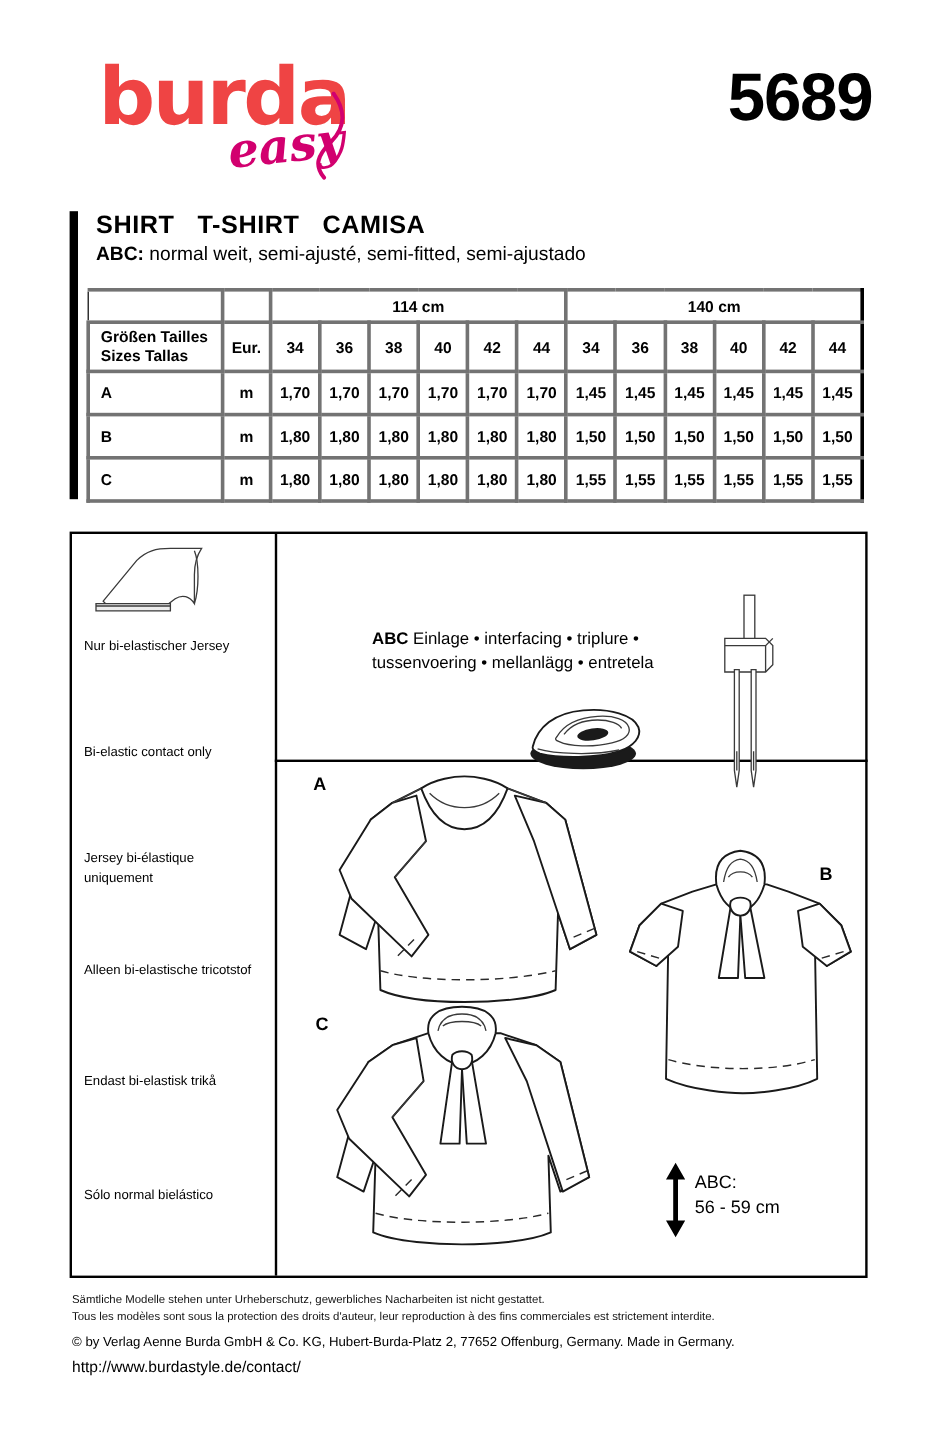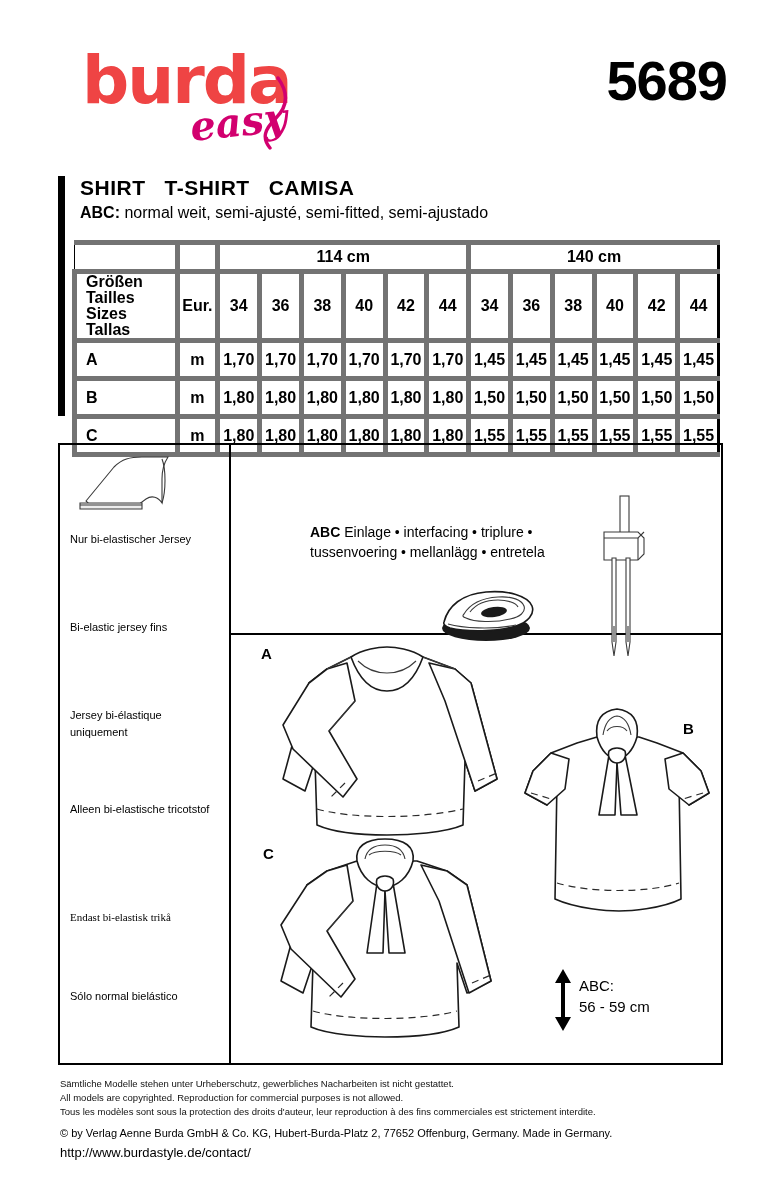--- a/index.html
+++ b/index.html
@@ -119,25 +119,25 @@
     left: 72px;
     top: 240px;
     width: 648px;
   }
   table.fabric {
     border-collapse: collapse;
     width: 648px;
     font-family: "Liberation Sans", sans-serif;
   }
   table.fabric td, table.fabric th {
-    border: 5px solid #737373;
+    border: 3px solid #737373;
     padding: 0;
     text-align: center;
     vertical-align: middle;
-    font-size: 16px;
+    font-size: 13px;
     font-weight: bold;
   }
   .r-top td { height: 24px; border-top: 3px solid #000; }
   .r-sizes td { height: 38px; }
   .r-data td { height: 33px; }
   .c-blank { border-left: 1px solid #000 !important; }
   .c-label {
     width: 112px;
     text-align: left !important;
     padding-left: 9px !important;
@@ -205,21 +205,21 @@
     left: 10px;
     width: 152px;
     font-family: "Liberation Sans", sans-serif;
     font-size: 11px;
     line-height: 17px;
   }
   .st0 { top: 86px; }
   .st1 { top: 174px; }
   .st2 { top: 262px; }
   .st3 { top: 356px; }
-  .st4 { top: 464px; font-family: Liberation Serif, serif; }
+  .st4 { top: 448px; }
   .st5 { top: 543px; }
 
   
   .interfacing {
     position: absolute;
     left: 154px;
     top: 0;
     width: 492px;
     height: 188px;
     margin-top: 39px;
@@ -431,21 +431,21 @@
     <div class="hline-mid"></div>
 
     <div class="sidebar">
       <svg class="fabric-icon" viewBox="0 0 112 70">
         <path class="fillw ln-thin" d="M18 48 L46 14 C54 6 62 4 74 4 L100 4 C96 10 94 18 94 26 L94 50 C90 44 84 42 78 46 L70 52 L22 52 Z"></path>
         <path class="fillg ln-thin" d="M12 50 L74 50 L74 56 L12 56 Z"></path>
         <path class="ln-thin" d="M12 52 L74 52"></path>
         <path class="ln-thin" d="M94 6 C98 16 98 38 94 50"></path>
       </svg>
       <div class="side-txt st0">Nur bi-elastischer Jersey</div>
-      <div class="side-txt st1">Bi-elastic jersey fins</div>
+      <div class="side-txt st1">Bi-elastic contact only</div>
       <div class="side-txt st2">Jersey bi-élastique uniquement</div>
       <div class="side-txt st3">Alleen bi-elastische tricotstof</div>
       <div class="side-txt st4">Endast bi-elastisk trikå</div>
       <div class="side-txt st5">Sólo normal bielástico</div>
     </div>
 
     <div class="interfacing">
       <div class="interf-text"><b>ABC</b><span> Einlage • interfacing • triplure • tussenvoering • mellanlägg • entretela</span></div>
       <svg class="iron-icon" viewBox="0 0 110 70">
         <ellipse cx="54" cy="52" rx="44" ry="13" fill="#1a1a1a"></ellipse>
@@ -550,19 +550,18 @@
         <div class="len-text">
           <div>ABC:</div>
           <div>56 - 59 cm</div>
         </div>
       </div>
     </div>
   </div>
 
   <div class="footer">
     <div class="fsmall">Sämtliche Modelle stehen unter Urheberschutz, gewerbliches Nacharbeiten ist nicht gestattet.</div>
-    <div class="fsmall">All models are copyrighted. Reproduction for commercial purposes is not allowed.</div>
     <div class="fsmall">Tous les modèles sont sous la protection des droits d'auteur, leur reproduction à des fins commerciales est strictement interdite.</div>
     <div class="fbig">© by Verlag Aenne Burda GmbH &amp; Co. KG, Hubert-Burda-Platz 2, 77652 Offenburg, Germany. Made in Germany.</div>
     <div class="fbig2">http://www.burdastyle.de/contact/</div>
   </div>
 
 </div>
 
 </body></html>

